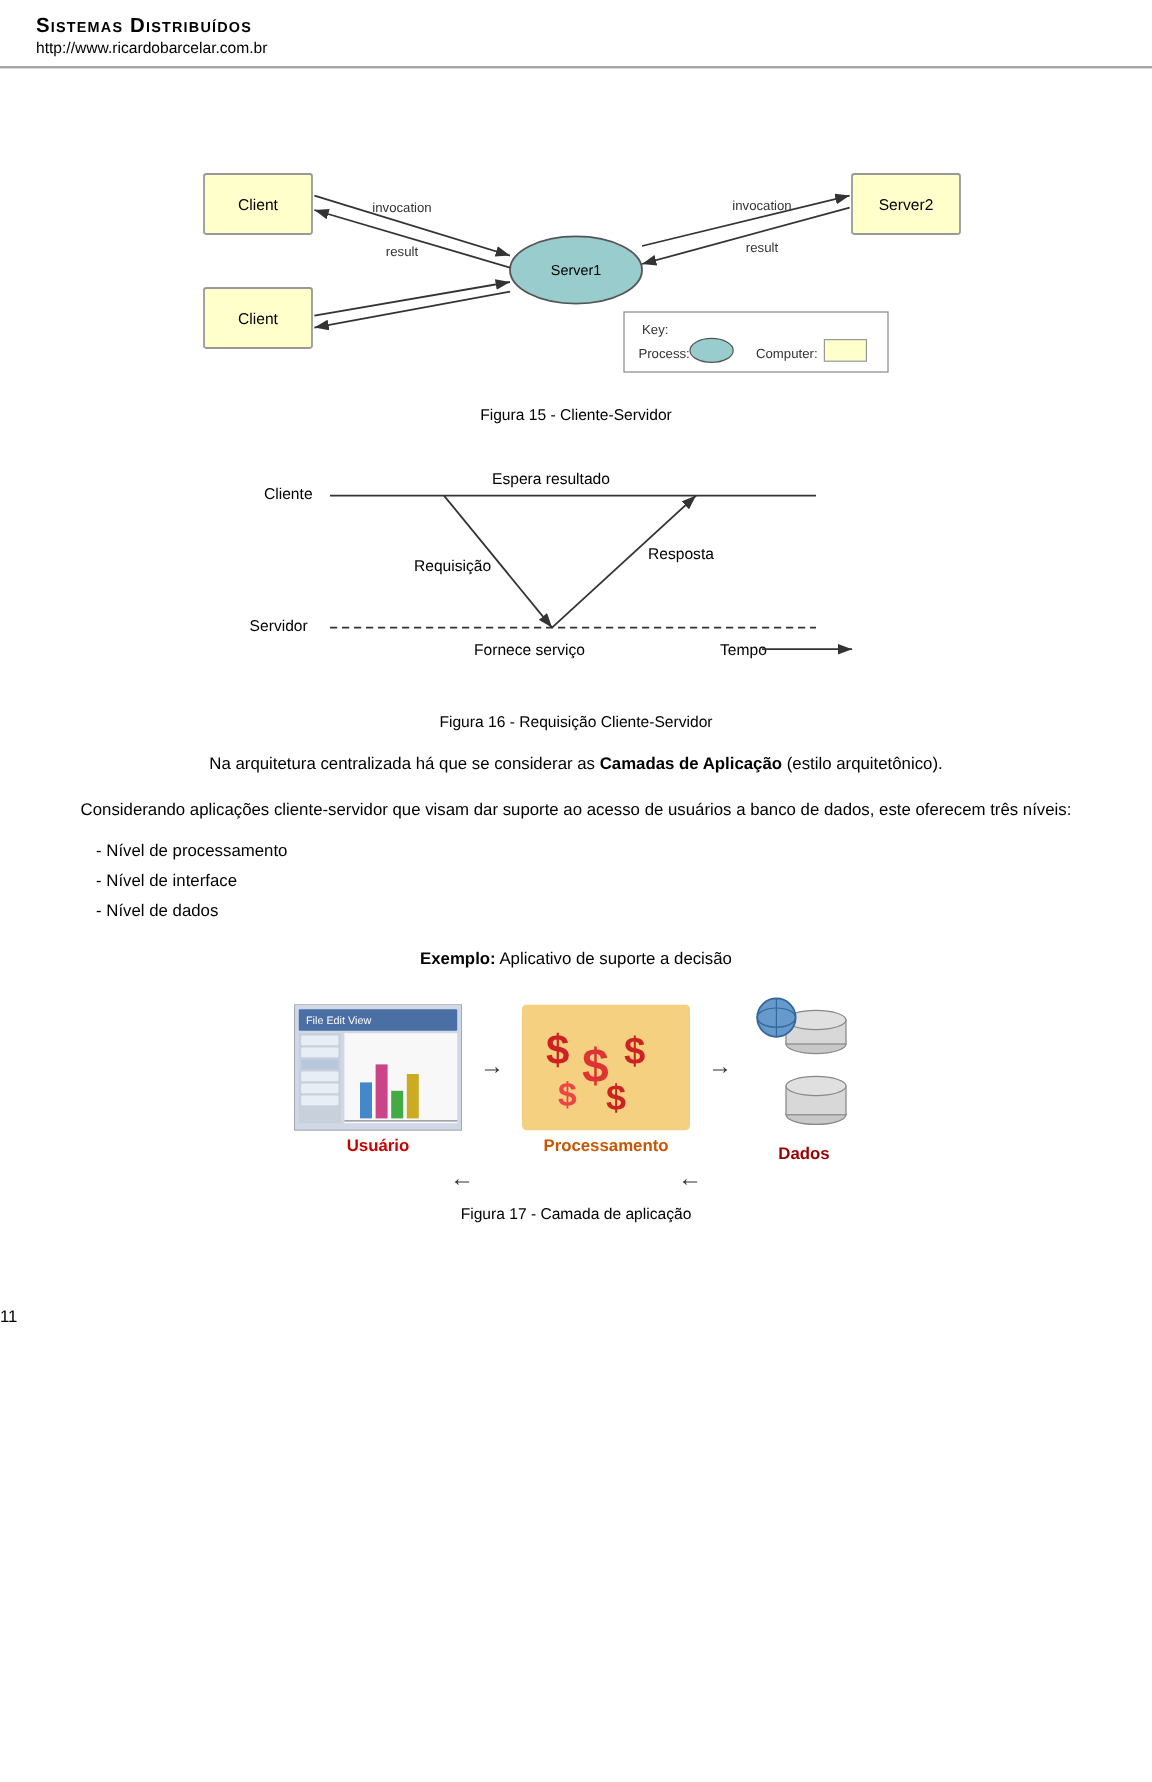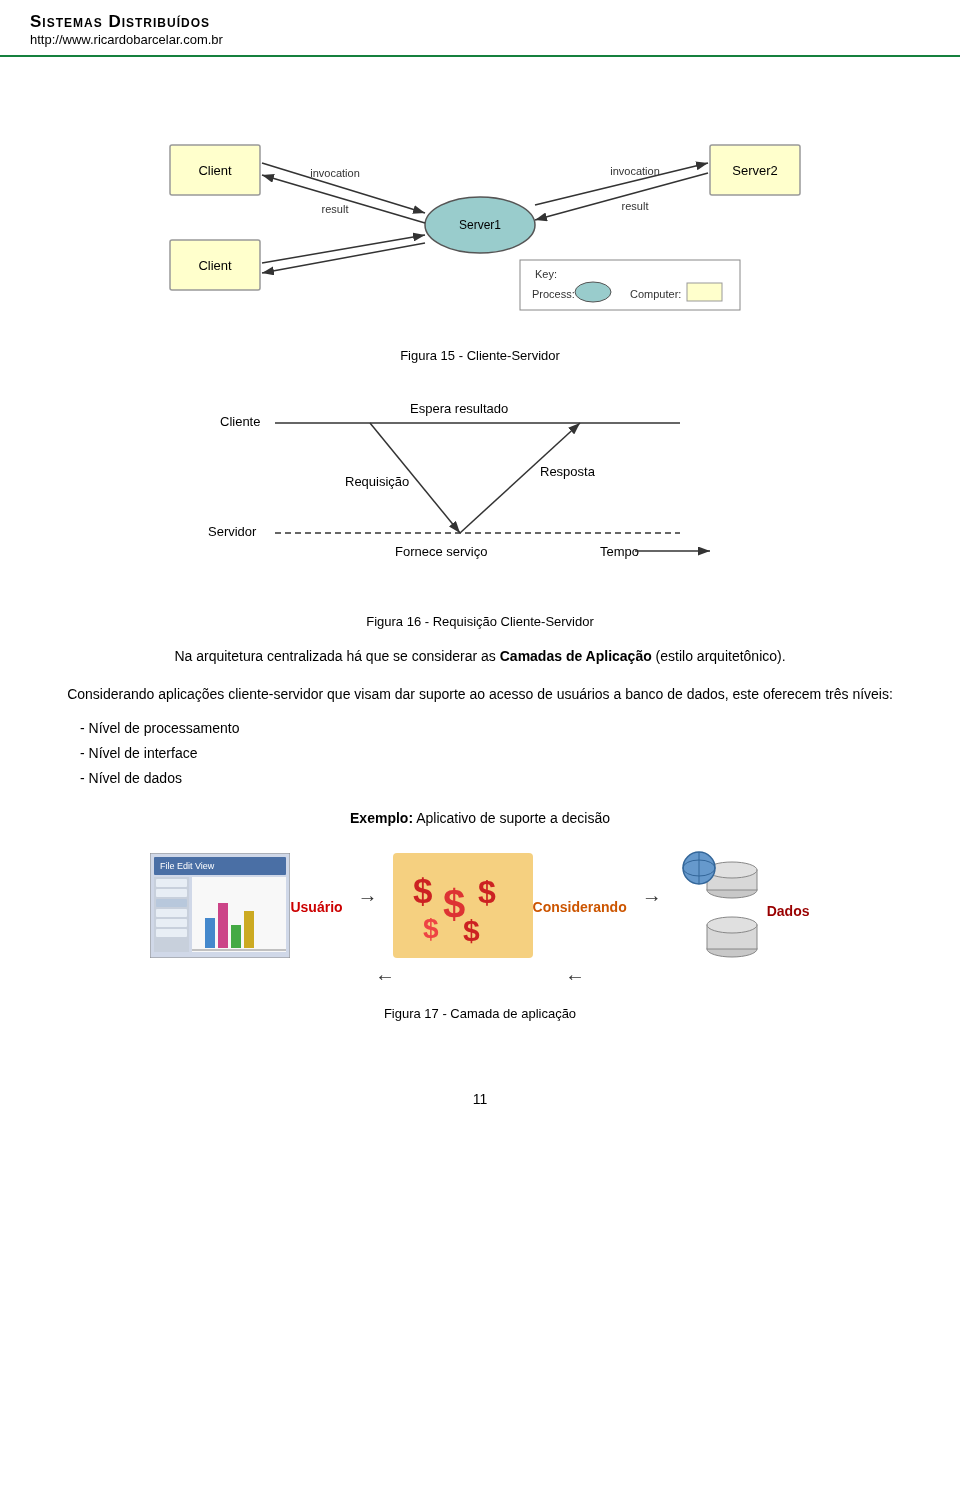--- a/index.html
+++ b/index.html
@@ -6,21 +6,21 @@
     body {
       width: 960px;
       min-height: 1485px;
       background: #fff;
       font-family: Arial, sans-serif;
       font-size: 14px;
       color: #000;
     }
     .header {
       padding: 12px 30px 8px 30px;
-      border-bottom: 2px solid #15803d;
+      border-bottom: 2px solid #a3a3a3;
     }
     .header-title {
       font-size: 17px;
       font-weight: bold;
       font-variant: small-caps;
       letter-spacing: 1px;
     }
     .header-subtitle {
       font-size: 13px;
       color: #000;
@@ -32,21 +32,21 @@
     .main-content {
       padding: 20px 60px 30px 60px;
     }
     .figure-container {
       text-align: center;
       margin: 18px 0 10px 0;
     }
     .figure-caption {
       font-size: 13px;
       color: #000;
-      margin-top: 20px;
+      margin-top: 10px;
     }
     .paragraph {
       margin: 16px 0 10px 0;
       font-size: 14px;
       line-height: 1.6;
       text-align: center;
     }
     .paragraph .bold {
       font-weight: bold;
     }
@@ -61,41 +61,41 @@
     }
     
     .three-tier {
       display: inline-flex;
       align-items: center;
       gap: 0px;
       position: relative;
     }
     .tier-box {
       display: flex;
-      flex-direction: row;
+      flex-direction: column;
       align-items: center;
     }
     .tier-label {
       font-size: 14px;
       font-weight: bold;
       margin-top: 4px;
     }
     .tier-label.red { color: #cc0000; text-align: right; }
     .tier-label.orange { color: #cc5500; }
     .tier-label.dark-red { color: #990000; margin-top: 12px; }
     .arrow-container {
       display: flex;
       flex-direction: column;
       align-items: center;
       width: 50px;
       gap: 6px;
       margin-top: -20px;
     }
     .page-number {
-      text-align: center;
+      text-align: left;
       font-size: 14px;
       margin-top: 30px;
       margin-bottom: 10px;
     }
     
     svg text {
       font-family: Arial, sans-serif;
     }
   </style>
 </head>
@@ -243,21 +243,21 @@
 
         <svg width="140" height="105">
           <rect x="0" y="0" width="140" height="105" fill="#f5d080" rx="4"></rect>
 
           <text x="20" y="50" font-size="35" fill="#cc2222" font-weight="bold">$</text>
           <text x="50" y="65" font-size="40" fill="#dd3333" font-weight="bold">$</text>
           <text x="85" y="50" font-size="32" fill="#cc2222" font-weight="bold">$</text>
           <text x="30" y="85" font-size="28" fill="#ee4444" font-weight="bold">$</text>
           <text x="70" y="88" font-size="30" fill="#cc2222" font-weight="bold">$</text>
         </svg>
-        <div class="tier-label orange">Considerando</div>
+        <div class="tier-label orange">Processamento</div>
       </div>
 
       <div class="arrow-container">
         <div style="font-size:20px; color:#333;">→</div>
       </div>
 
       <div class="tier-box">
         <div style="display:flex; flex-direction:column; gap:6px;">
 
           <svg width="90" height="55">

